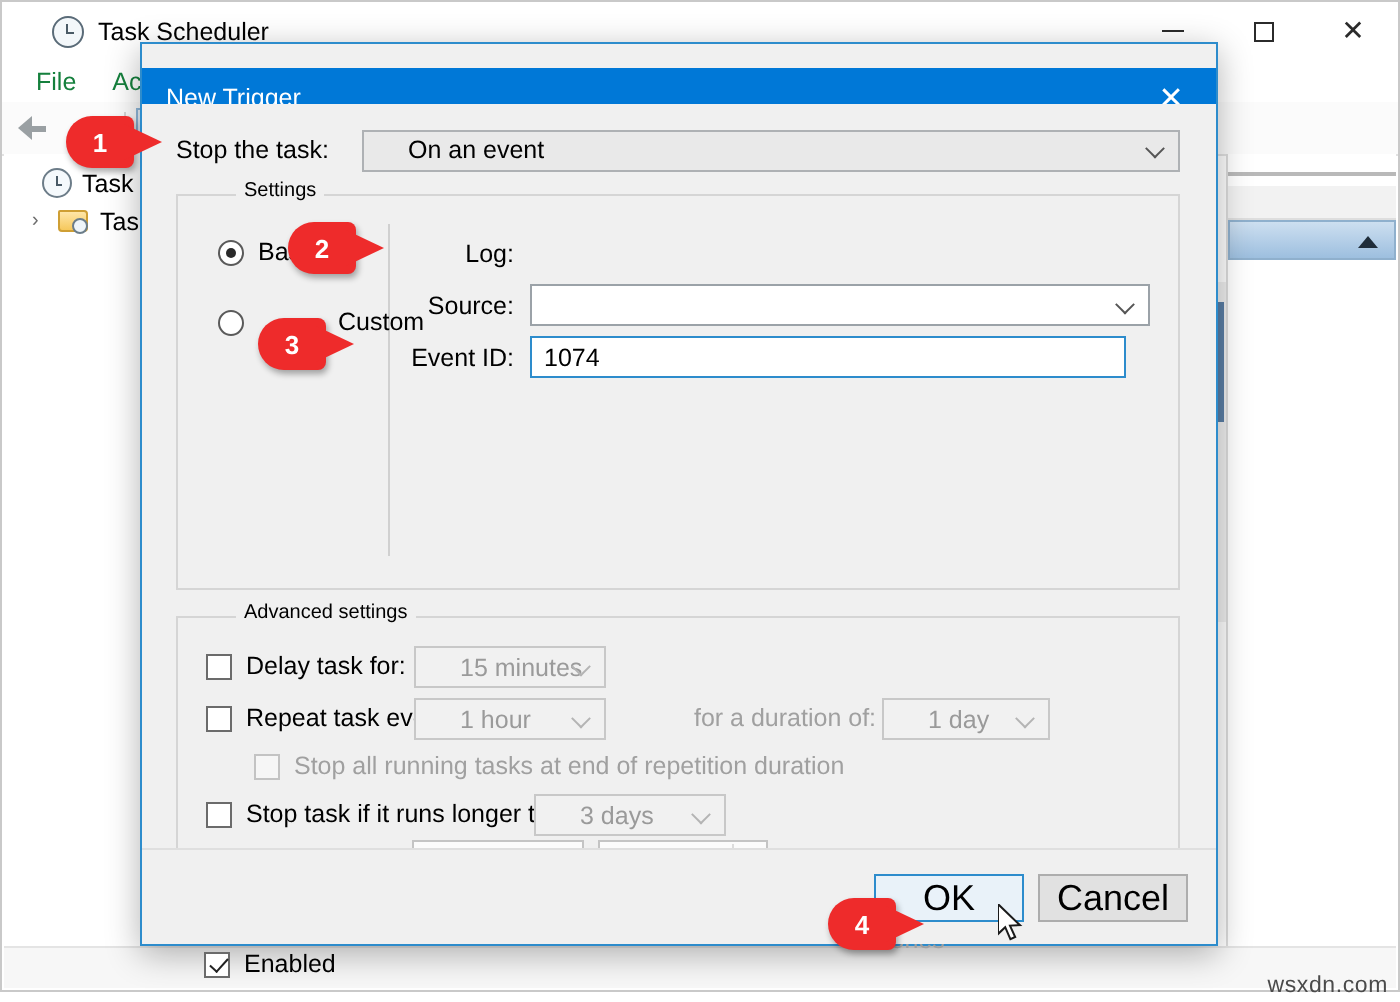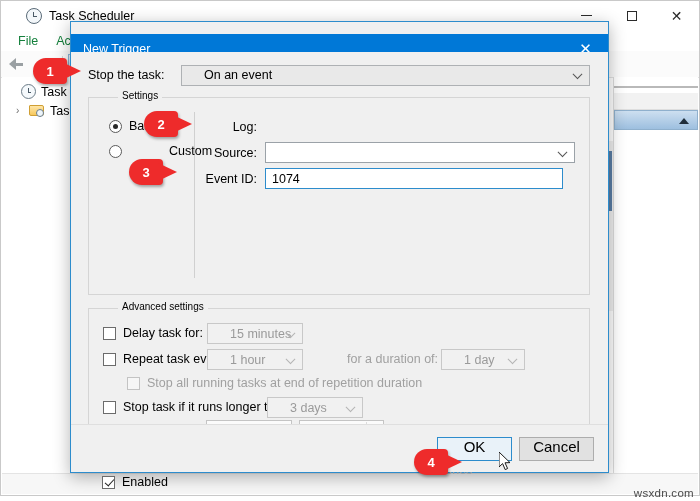--- a/index.html
+++ b/index.html
@@ -141,21 +141,21 @@
   .spin .up{border-bottom:4px solid #8a8a8a;margin-bottom:3px;}
   .spin .dn{border-top:4px solid #8a8a8a;}
   .datebox{position:relative;height:21px;border:1px solid #c4c4c4;background:#fbfbfb;box-sizing:border-box;display:flex;align-items:center;padding-left:6px;font-size:12.5px;color:#6f6f6f;}
   .datebox .cal{position:absolute;right:18px;top:4px;width:11px;height:11px;border:1.2px solid #b9b9b9;box-sizing:border-box;background:#fff;}
   .datebox .cal:before{content:"";position:absolute;left:0;top:0;right:0;height:3px;background:#cfcfcf;}
   .datebox .dchev{position:absolute;right:5px;top:8px;width:0;height:0;border-left:4px solid transparent;border-right:4px solid transparent;border-top:4px solid #9a9a9a;}
 
   
   .btn{
     height:24px;border:1px solid #adadad;background:#e1e1e1;box-sizing:border-box;
-    display:flex;align-items:flex-start;justify-content:center;font-size:15px;color:#000;
+    display:flex;align-items:flex-end;justify-content:center;font-size:18px;color:#000;
   }
   .btn.default{border:1px solid #2d8ccc;background:#e9f2f9;}
   #ok-btn{position:absolute;right:96px;bottom:11px;width:75px;}
   #cancel-btn{position:absolute;right:14px;bottom:11px;width:75px;}
 
   
   #cursor{position:absolute;left:499px;top:452px;width:13px;height:19px;}
 
   
   .callout{position:absolute;width:48px;height:26px;}
@@ -265,21 +265,21 @@
     </div>
 
     <div id="settings-group" class="groupbox">
       <div class="group-title">Settings</div>
       <div id="vdivider"></div>
 
       <div class="row" style="position:absolute;left:20px;top:21px;">
         <span class="radio checked"></span>
         <span class="lbl">Basic</span>
       </div>
-      <div class="row" style="position:absolute;left:20px;top:46px;gap:40px;">
+      <div class="row" style="position:absolute;left:20px;top:56px;gap:40px;">
         <span class="radio"></span>
         <span class="lbl">Custom</span>
       </div>
 
       <div class="field-label" style="position:absolute;left:96px;top:22px;width:72px;">Log:</div>
 
       <div class="field-label" style="position:absolute;left:96px;top:48px;width:72px;">Source:</div>
       <div class="combo white" style="position:absolute;left:176px;top:44px;right:14px;">
         <span></span>
         <span class="chev"></span>

